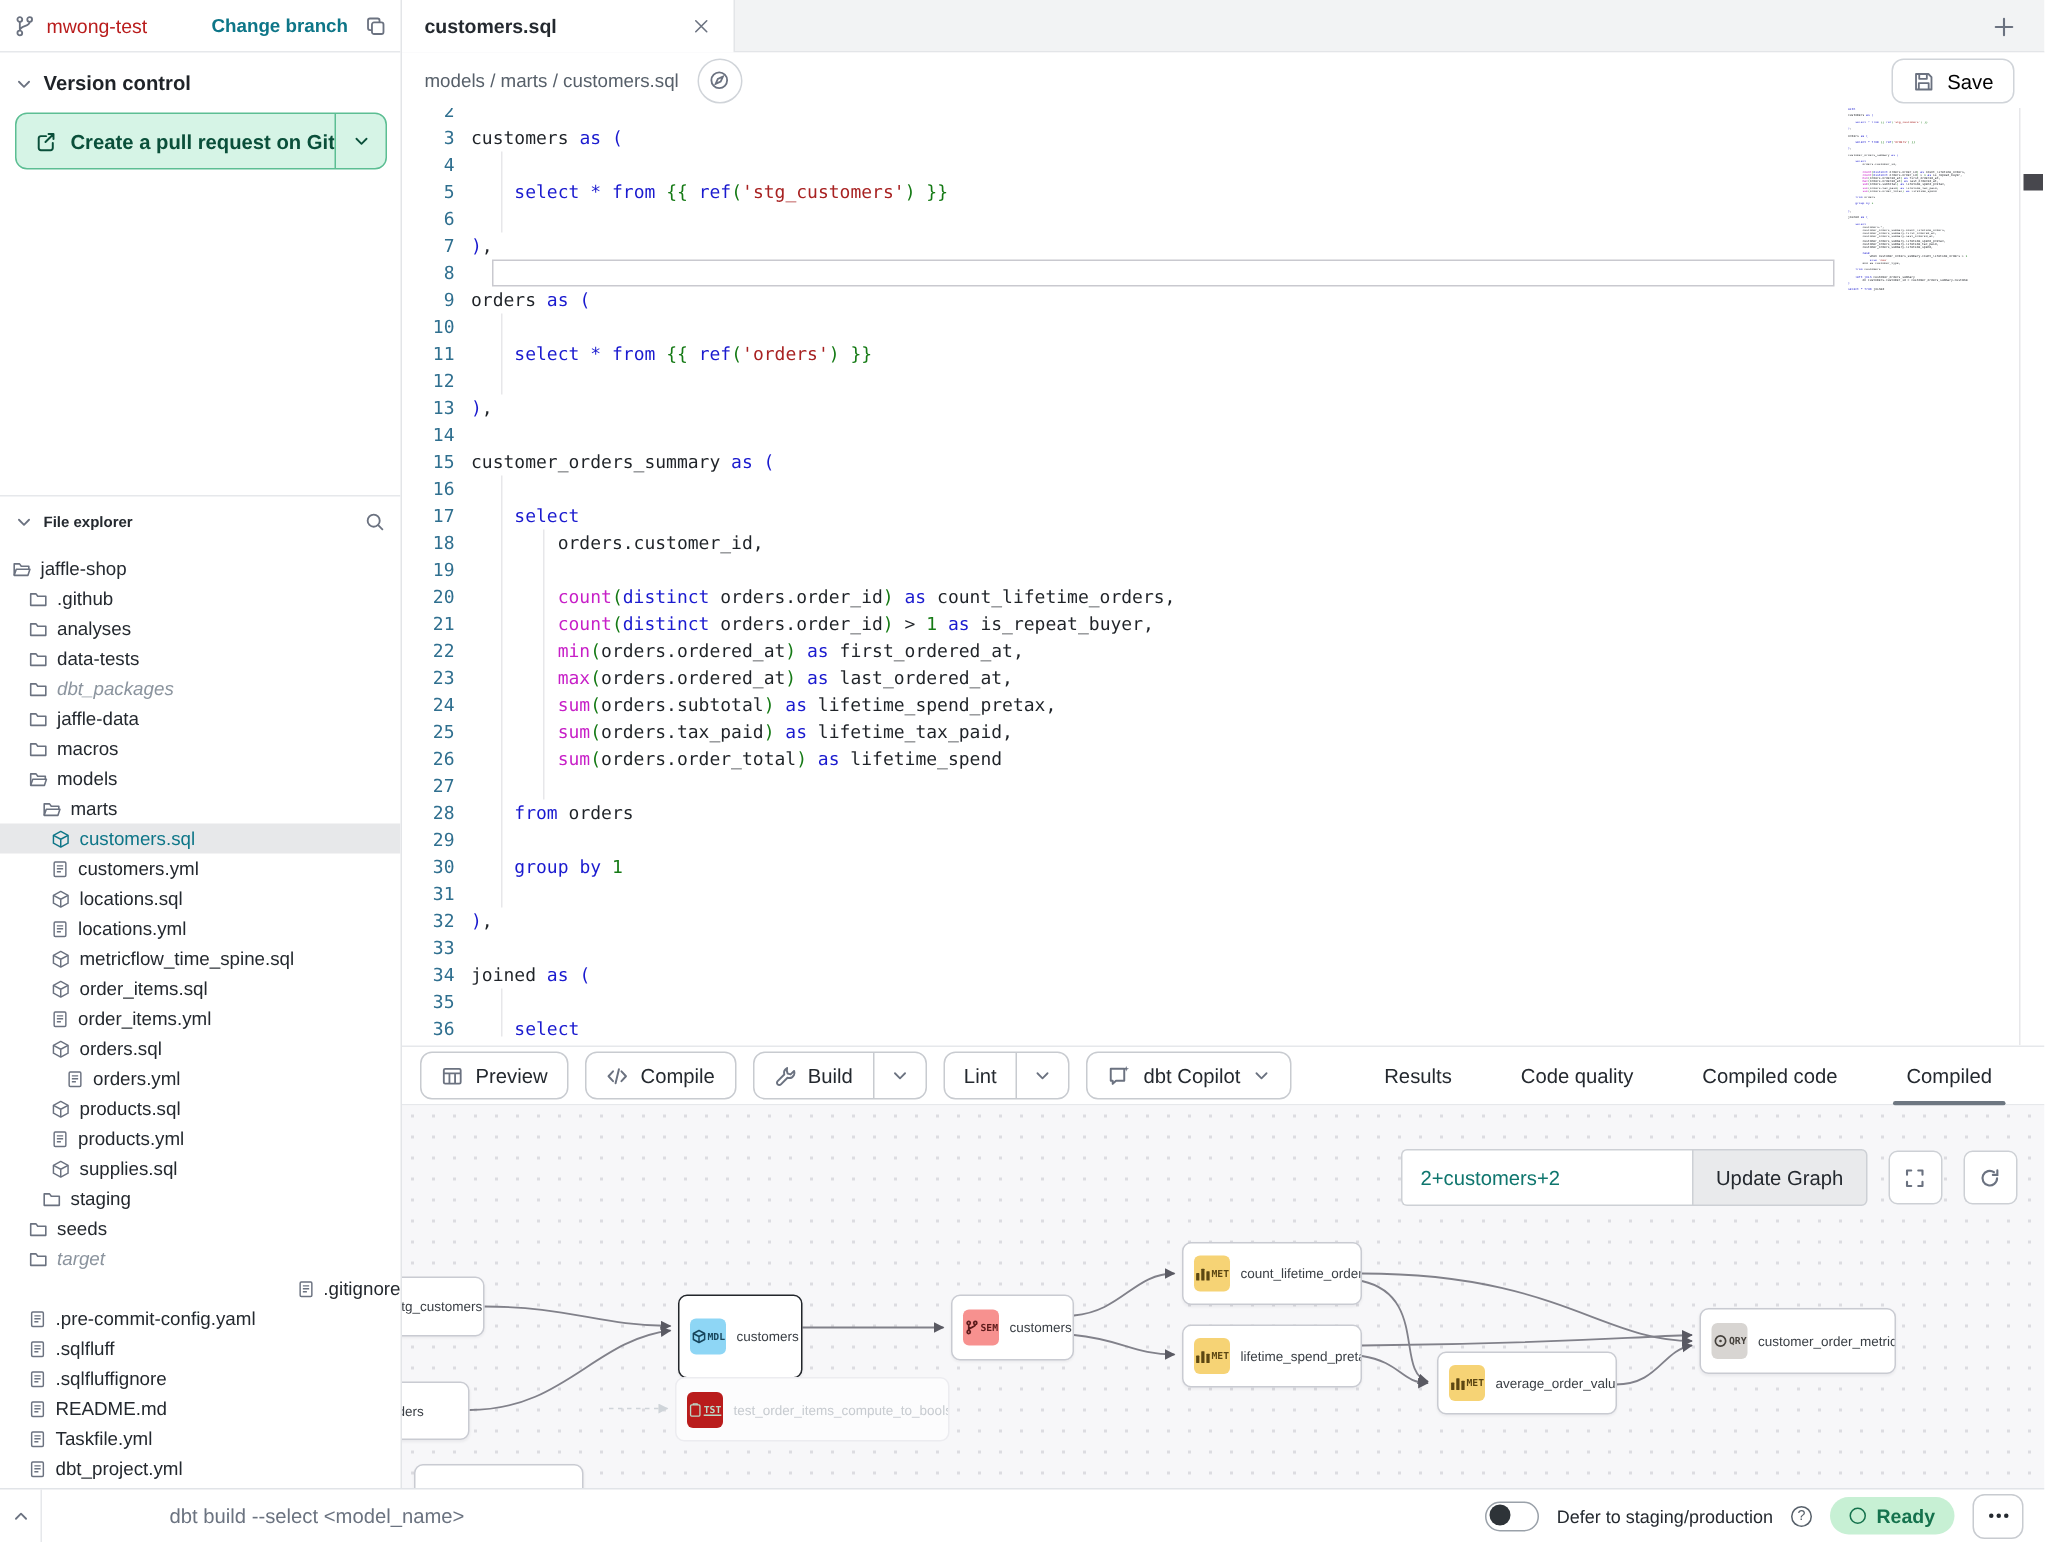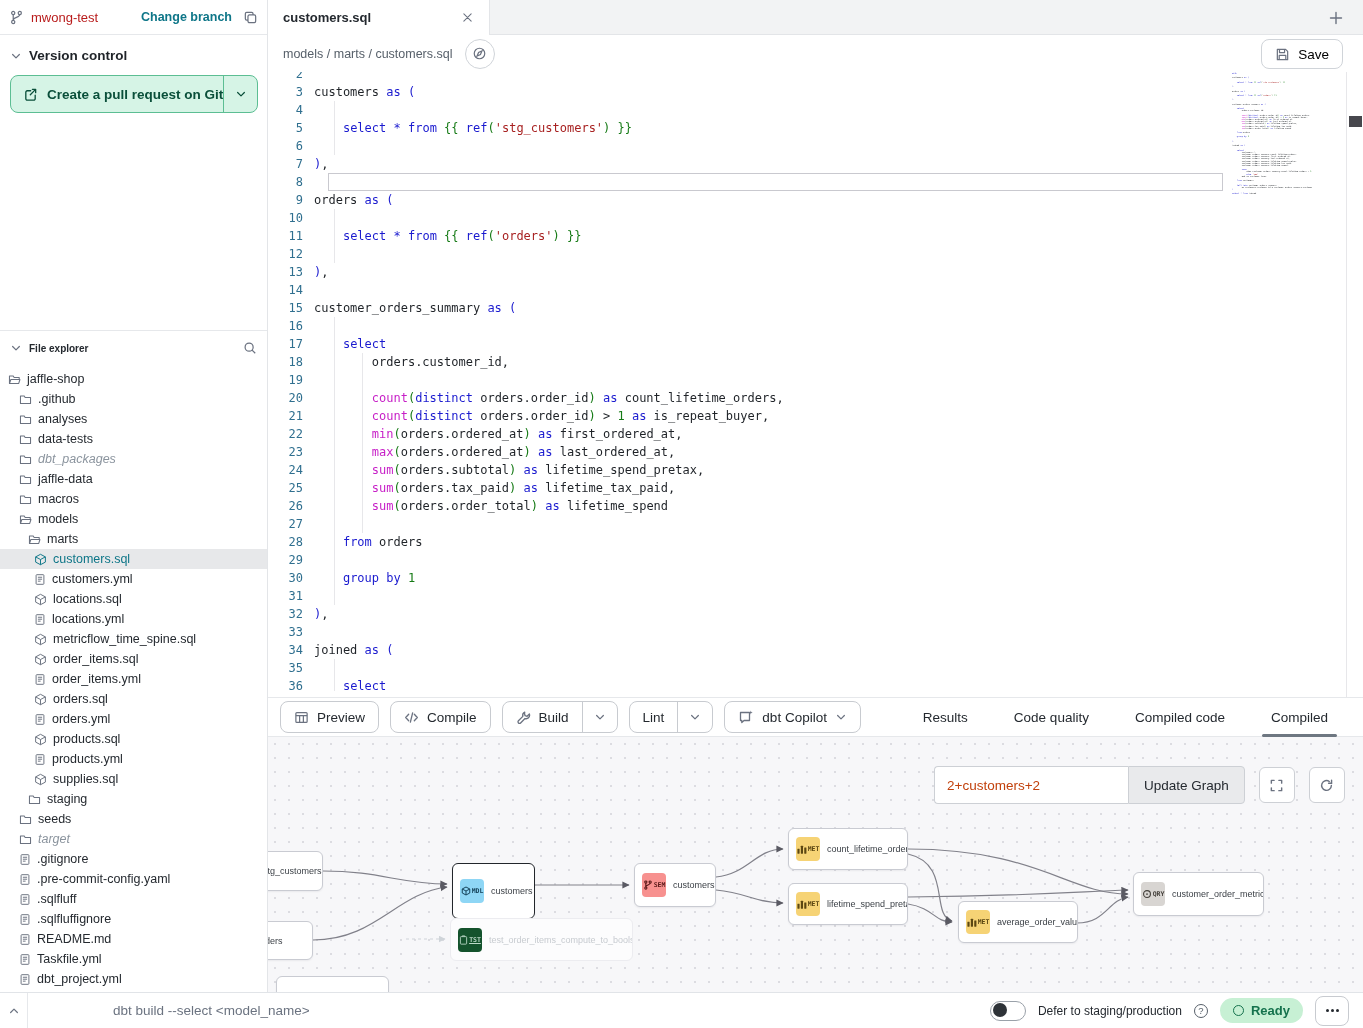--- a/index.html
+++ b/index.html
@@ -62,21 +62,21 @@
   .split .seg+.seg{border-left:1px solid #c8cbd0;padding:0 11px}
   .panel-tabs{margin-left:auto;display:flex;height:40px}
   .ptab{padding:0 23px;display:flex;align-items:center;font-size:13.5px;position:relative;cursor:pointer;color:#24292f}
   .ptab.active::after{content:"";position:absolute;left:14px;right:14px;bottom:0;height:3px;background:#6e7781;border-radius:2px}
 
   
   .lineage{position:absolute;top:737px;left:0;width:1095px;height:255px;background:#f7f7f9;background-image:radial-gradient(#dcdce1 1px,transparent 1.2px);background-size:14px 14px;overflow:hidden}
   .edges{position:absolute;left:0;top:0;pointer-events:none}
   .lg-controls{position:absolute;top:29px;left:666px;display:flex;align-items:center;gap:14px}
   .sel-group{display:flex;height:38px}
-  .sel-input{width:194px;height:38px;border:1px solid #cdd0d5;border-right:none;border-radius:4px 0 0 4px;background:#fff;padding:0 12px;font-size:13.5px;display:flex;align-items:center;color:#c2410c}
+  .sel-input{width:194px;height:38px;border:1px solid #cdd0d5;border-right:none;border-radius:4px 0 0 4px;background:#fff;padding:0 12px;font-size:13.5px;display:flex;align-items:center;color:#0f766e}
   .update-btn{height:38px;border:1px solid #cdd0d5;border-radius:0 4px 4px 0;background:#e9eaec;padding:0 15px;font-size:13.5px;display:flex;align-items:center;cursor:pointer}
   .sq-btn{width:36px;height:36px;border:1px solid #cdd0d5;border-radius:6px;background:#fff;display:flex;align-items:center;justify-content:center;cursor:pointer}
   .node{position:absolute;background:#fff;border:1px solid #c9cbd2;border-radius:6px;display:flex;align-items:center;gap:7px;padding:0 7px;box-shadow:0 1px 2px rgba(16,24,40,.06);font-size:9px;color:#3a3f45;white-space:nowrap;overflow:hidden;cursor:pointer}
   .node.sel{border:1.6px solid #22262b}
   .node.faded{border-color:#ececf0;color:#c7cbd0;box-shadow:none;background:#fcfcfd}
   .node.clipped{padding-left:10px}
   .badge{width:24px;height:24px;border-radius:4px;display:flex;flex-direction:row;align-items:center;justify-content:center;flex:none;gap:1px}
   .badge .bcode{font-size:6.5px;font-weight:700;font-family:"DejaVu Sans Mono",monospace;line-height:6px}
 
   
@@ -300,21 +300,21 @@
         </div>
         <div class="tree-row" style="padding-left: 34px;">
           <span class="icn">
             <svg width="13" height="13" viewBox="0 0 16 16" fill="none" stroke="currentColor" stroke-width="1.2" stroke-linejoin="round">
               <path d="M8 1.6 14 4.8v6.4L8 14.4 2 11.2V4.8z"></path>
               <path d="M2 4.8 8 8l6-3.2M8 8v6.4"></path>
             </svg>
           </span>
           <span>orders.sql</span>
         </div>
-        <div class="tree-row" style="padding-left: 34px;">
+        <div class="tree-row" style="padding-left: 44px;">
           <span class="icn">
             <svg width="12" height="13" viewBox="0 0 16 16" fill="none" stroke="currentColor" stroke-width="1.3">
               <rect x="2.8" y="1.6" width="10.4" height="12.8" rx="1"></rect>
               <path d="M5.2 5h5.6M5.2 7.6h5.6M5.2 10.2h3.6"></path>
             </svg>
           </span>
           <span>orders.yml</span>
         </div>
         <div class="tree-row" style="padding-left: 34px;">
           <span class="icn">
@@ -360,21 +360,21 @@
           <span>seeds</span>
         </div>
         <div class="tree-row muted" style="padding-left: 19px;">
           <span class="icn">
             <svg width="13" height="13" viewBox="0 0 16 16" fill="none" stroke="currentColor" stroke-width="1.3" stroke-linejoin="round">
               <path d="M1.8 13V3.6h4.4l1.4 1.9h6.6V13z"></path>
             </svg>
           </span>
           <span>target</span>
         </div>
-        <div class="tree-row" style="padding-left: 19px;">
+        <div class="tree-row" style="padding-left: 19px; justify-content: flex-end;">
           <span class="icn">
             <svg width="12" height="13" viewBox="0 0 16 16" fill="none" stroke="currentColor" stroke-width="1.3">
               <rect x="2.8" y="1.6" width="10.4" height="12.8" rx="1"></rect>
               <path d="M5.2 5h5.6M5.2 7.6h5.6M5.2 10.2h3.6"></path>
             </svg>
           </span>
           <span>.gitignore</span>
         </div>
         <div class="tree-row" style="padding-left: 19px;">
           <span class="icn">
@@ -706,21 +706,21 @@
         <span class="badge" style="background: rgb(142, 214, 245); color: rgb(23, 69, 92);">
           <svg width="10" height="10" viewBox="0 0 16 16" fill="none" stroke="currentColor" stroke-width="1.6" stroke-linejoin="round">
             <path d="M8 1.6 14 4.8v6.4L8 14.4 2 11.2V4.8z"></path>
             <path d="M2 4.8 8 8l6-3.2M8 8v6.4"></path>
           </svg>
           <span class="bcode">MDL</span>
         </span>
         <span>customers</span>
       </div>
       <div class="node faded" style="left: 182px; top: 181px; width: 183px; height: 43px;">
-        <span class="badge" style="background: #14532d; color: rgb(188, 217, 200); text-decoration: underline;">
+        <span class="badge" style="background: #b91c1c; color: rgb(188, 217, 200); text-decoration: underline;">
           <svg width="9" height="10" viewBox="0 0 14 16" fill="none" stroke="currentColor" stroke-width="1.4">
             <rect x="2" y="2.6" width="10" height="12" rx="1.2"></rect>
             <path d="M5 2.6V1.4h4v1.2"></path>
           </svg>
           <span class="bcode">TST</span>
         </span>
         <span>test_order_items_compute_to_bools...</span>
       </div>
       <div class="node" style="left: 366px; top: 126px; width: 82px; height: 44px;">
         <span class="badge" style="background: rgb(247, 145, 143); color: rgb(92, 27, 27);">

